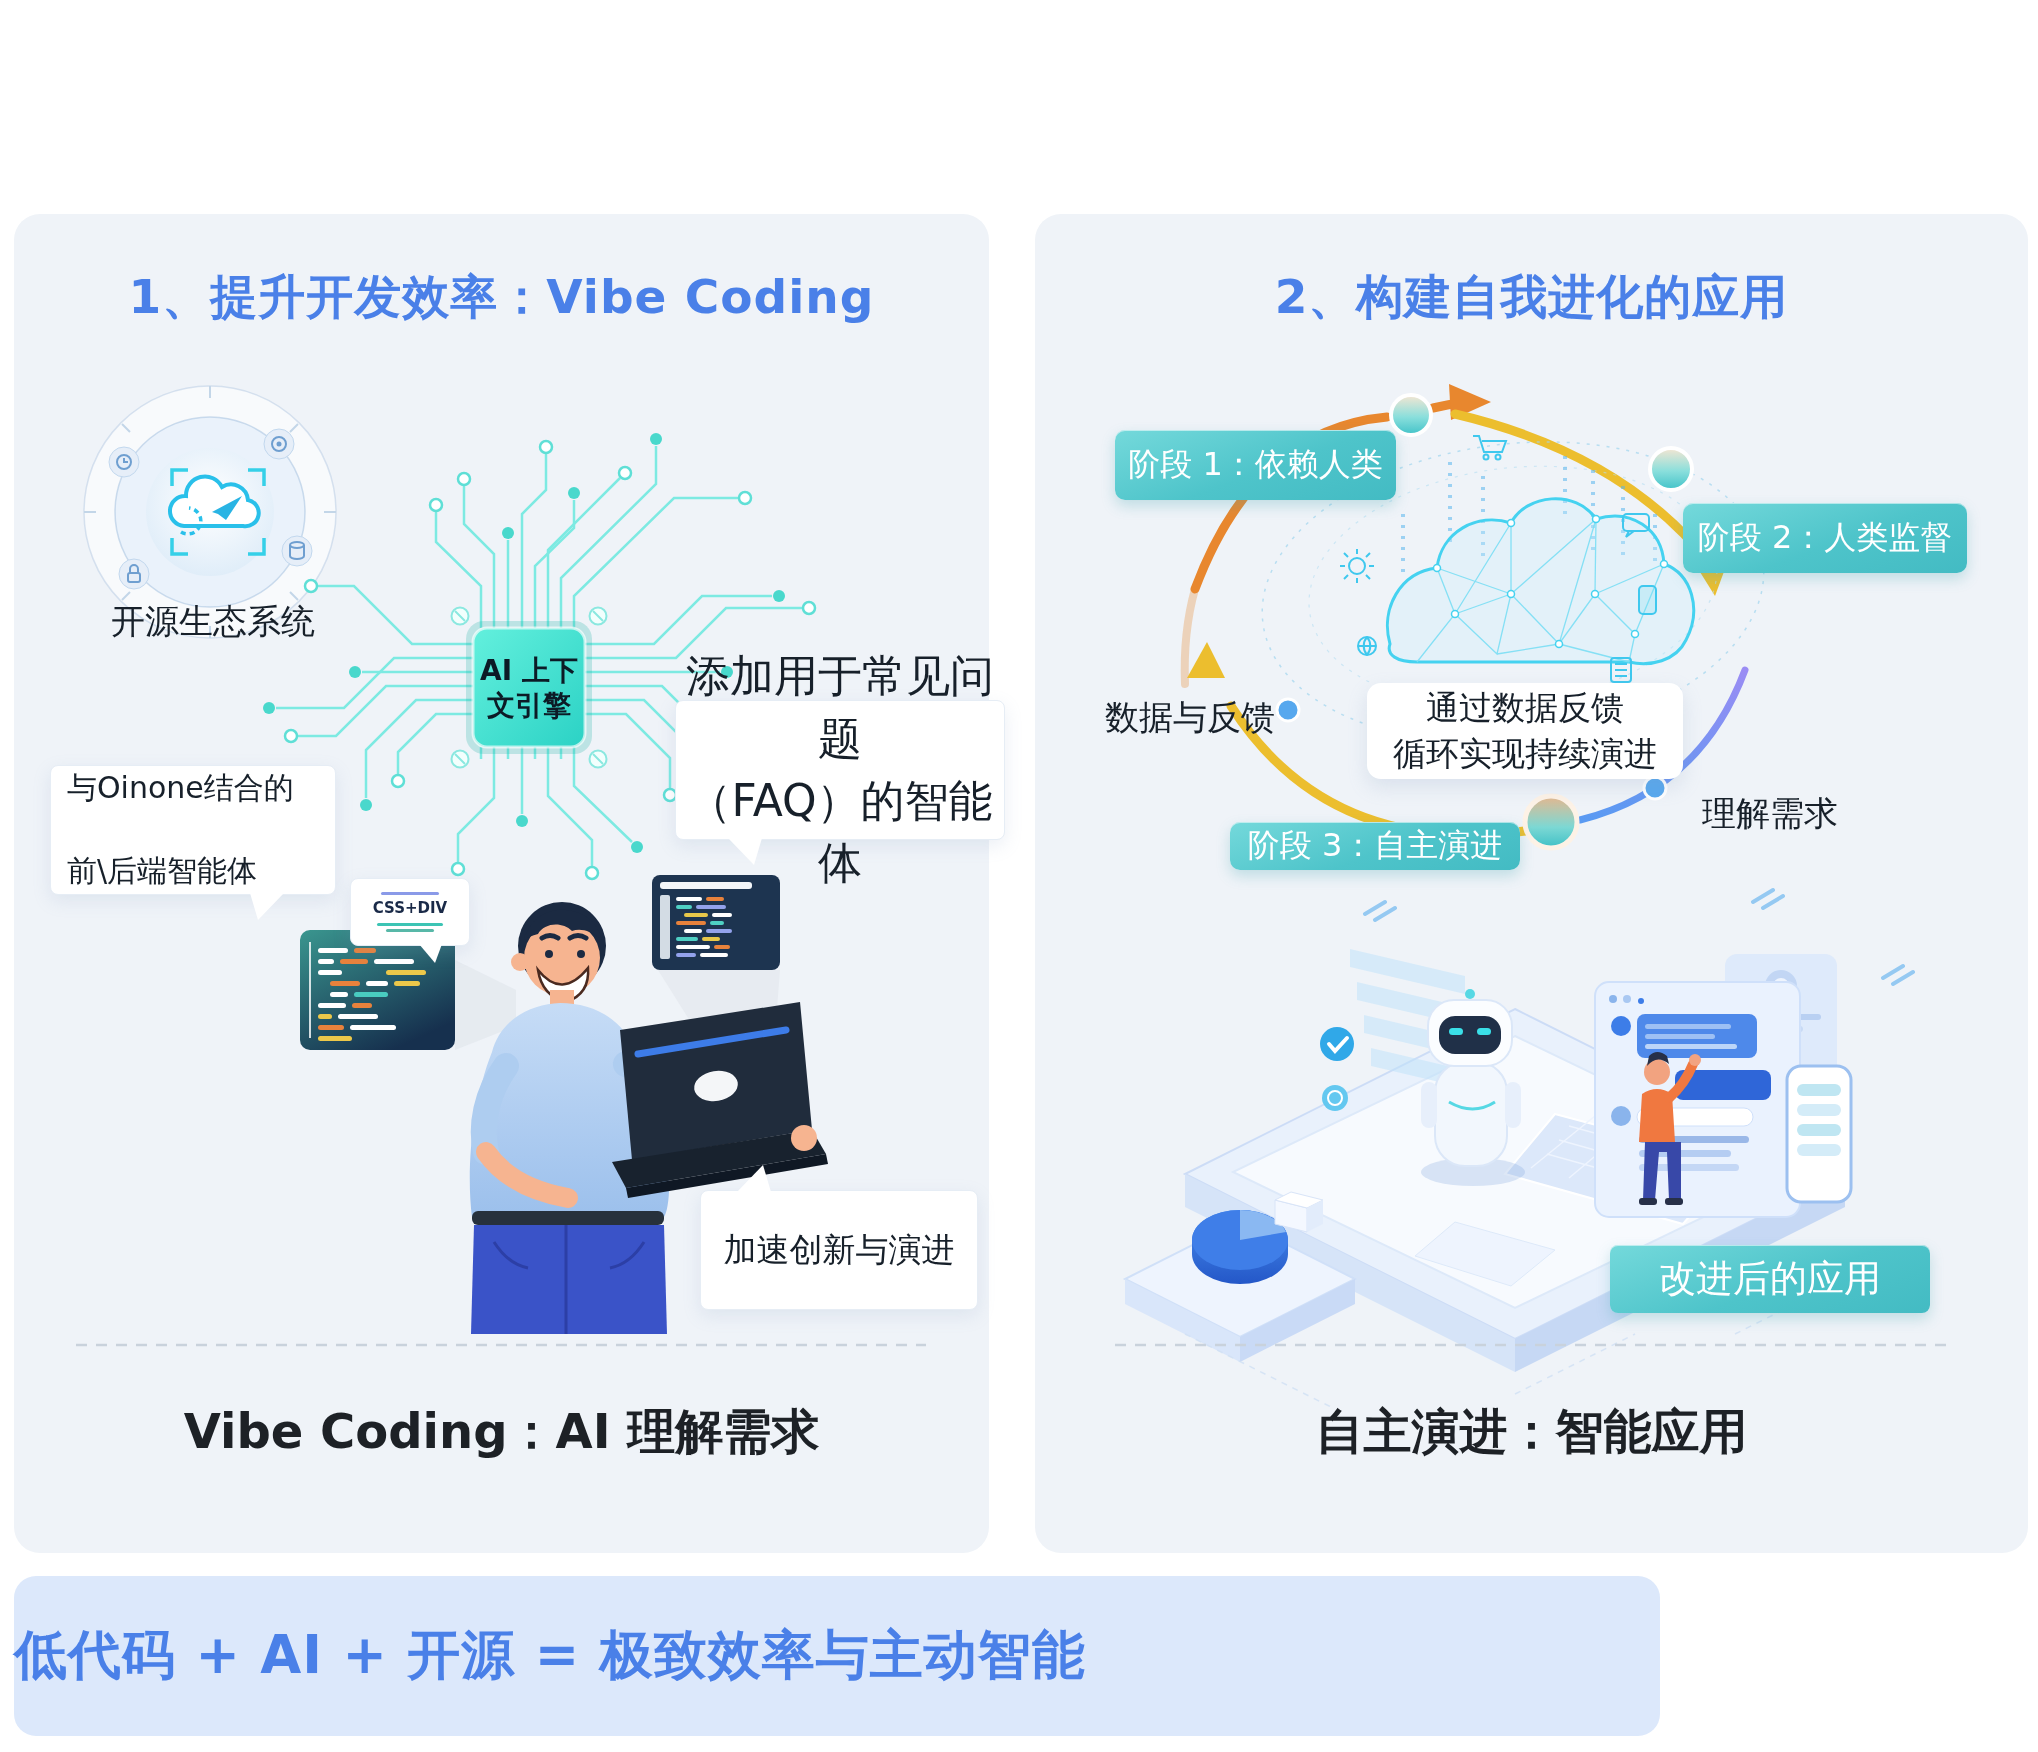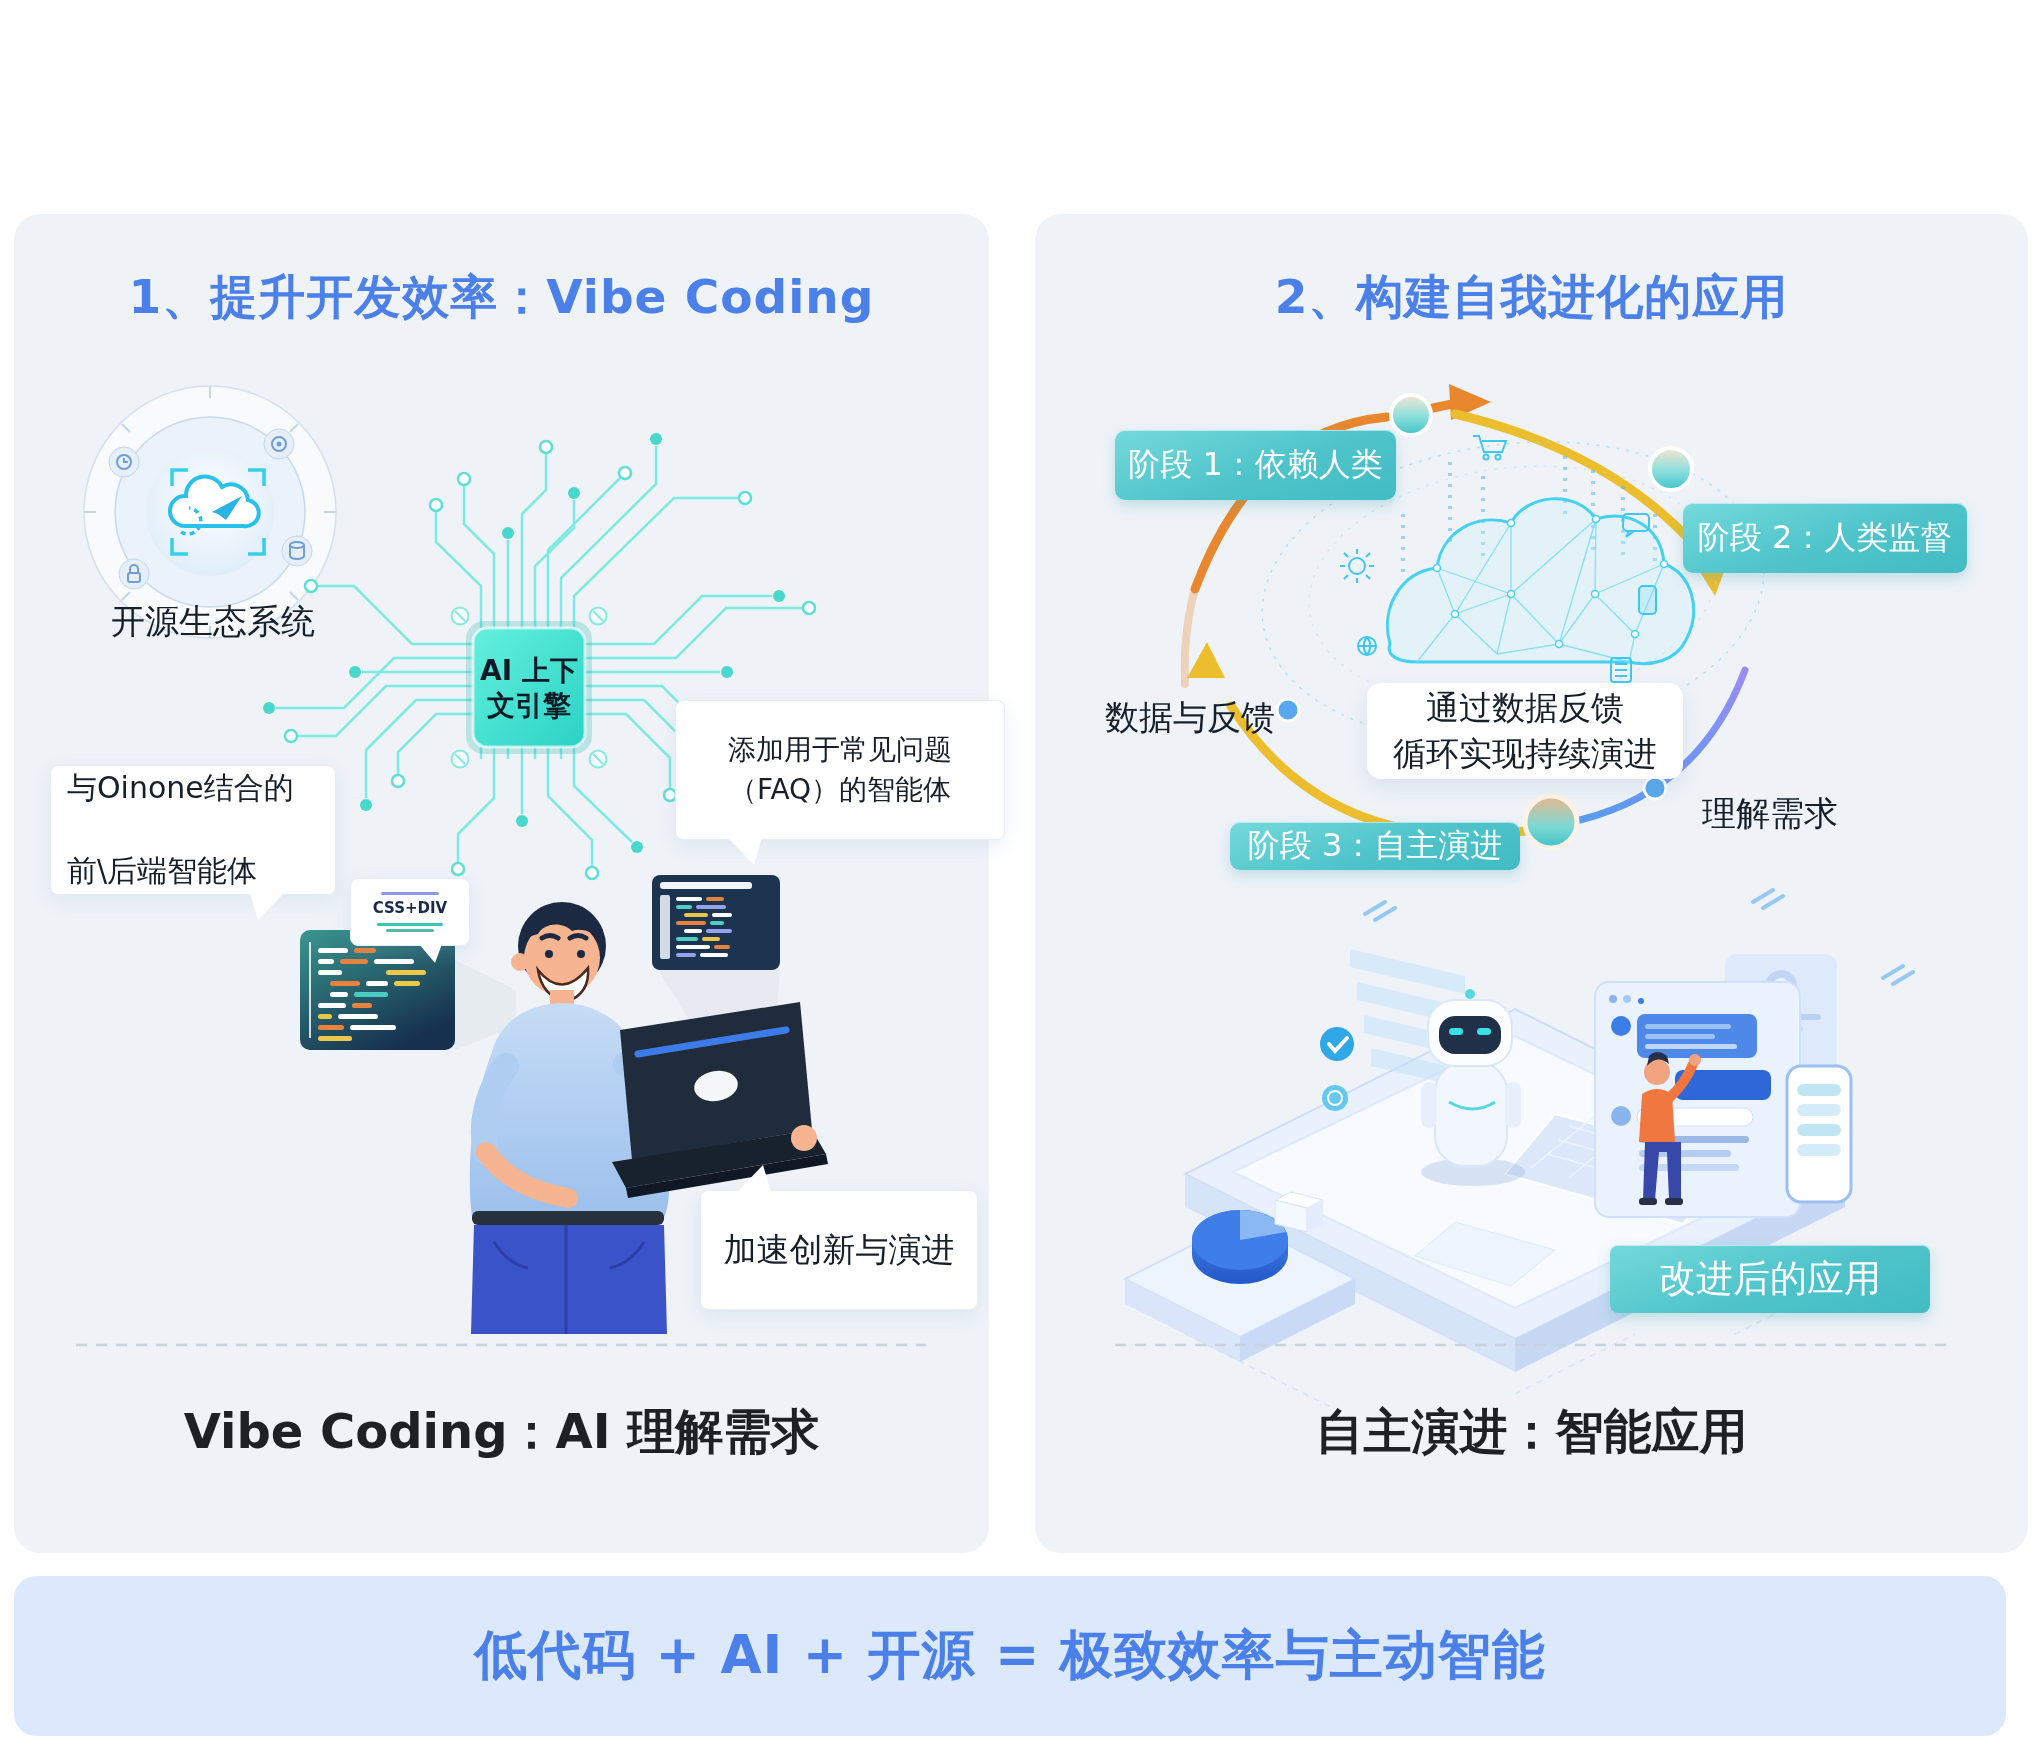--- a/index.html
+++ b/index.html
@@ -23,22 +23,22 @@
   .badge{display:flex;align-items:center;justify-content:center;color:#ffffff;font-size:32px;
         background:linear-gradient(160deg,#74d9db 0%,#4ec4ca 55%,#43bbc3 100%);
         border-radius:10px;z-index:4;
         box-shadow:0 6px 14px rgba(70,165,175,.28), inset 0 1px 0 rgba(255,255,255,.55);}
   .plainlabel{color:#17202a;font-size:34px;z-index:4;}
   .chip-text{display:flex;flex-direction:column;align-items:center;justify-content:center;
         color:#0c1b26;font-size:28px;font-weight:bold;line-height:1.25;z-index:4;}
   .loopbox{background:#ffffff;border-radius:14px;z-index:4;text-align:center;color:#17202a;
         font-size:33px;line-height:1.4;display:flex;flex-direction:column;justify-content:center;
         box-shadow:0 8px 20px rgba(130,155,190,.2);}
-  .footer-bar{left:14px;top:1576px;width:1992px;height:160px;background:#dce8fb;border-radius:22px;
-        display:flex;align-items:center;justify-content:center;}
+  .footer-bar{left:14px;top:1576px;width:1646px;height:160px;background:#dce8fb;border-radius:22px;
+        display:flex;align-items:center;}
   .footer-title{color:#4a80e8;font-size:53px;font-weight:bold;letter-spacing:1px;}
   svg{display:block;}
 </style>
 </head>
 <body>
 
 <div class="page">
 
 
   <div class="abs panel panel-left">
@@ -266,21 +266,21 @@
       <span>AI 上下</span>
       <span>文引擎</span>
     </div>
 
     <div class="abs bubble" style="left:36px;top:551px;width:252px;height:128px;padding:0 16px;font-size:30px;gap:40px;">
       <span>与Oinone结合的</span>
       <span>前\后端智能体</span>
       <span class="tail" style="left:70%;bottom:-26px;border-width:27px 26px 0 8px;border-top-color:#ffffff;"></span>
     </div>
 
-    <div class="abs bubble" style="left:661px;top:486px;width:308px;height:138px;padding:0 10px;font-size:28px;text-align:center;">
+    <div class="abs bubble" style="left:661px;top:486px;width:308px;height:138px;padding:0 10px;font-size:44px;text-align:center;">
       <span>添加用于常见问题</span>
       <span>（FAQ）的智能体</span>
       <span class="tail" style="left:16%;bottom:-26px;border-width:27px 8px 0 26px;border-top-color:#ffffff;"></span>
     </div>
 
     <div class="abs bubble" style="left:336px;top:664px;width:98px;height:58px;padding:4px 10px;z-index:4;align-items:center;">
       <span style="display:block;width:58px;height:3px;background:#8a9ae8;border-radius:2px;margin-bottom:3px;"></span>
       <span style="font-size:15px;font-weight:bold;color:#1a2a48;">CSS+DIV</span>
       <span style="display:block;width:66px;height:3px;background:#3cc4b4;border-radius:2px;margin-top:3px;"></span>
       <span style="display:block;width:48px;height:3px;background:#58b8a8;border-radius:2px;margin-top:3px;"></span>

